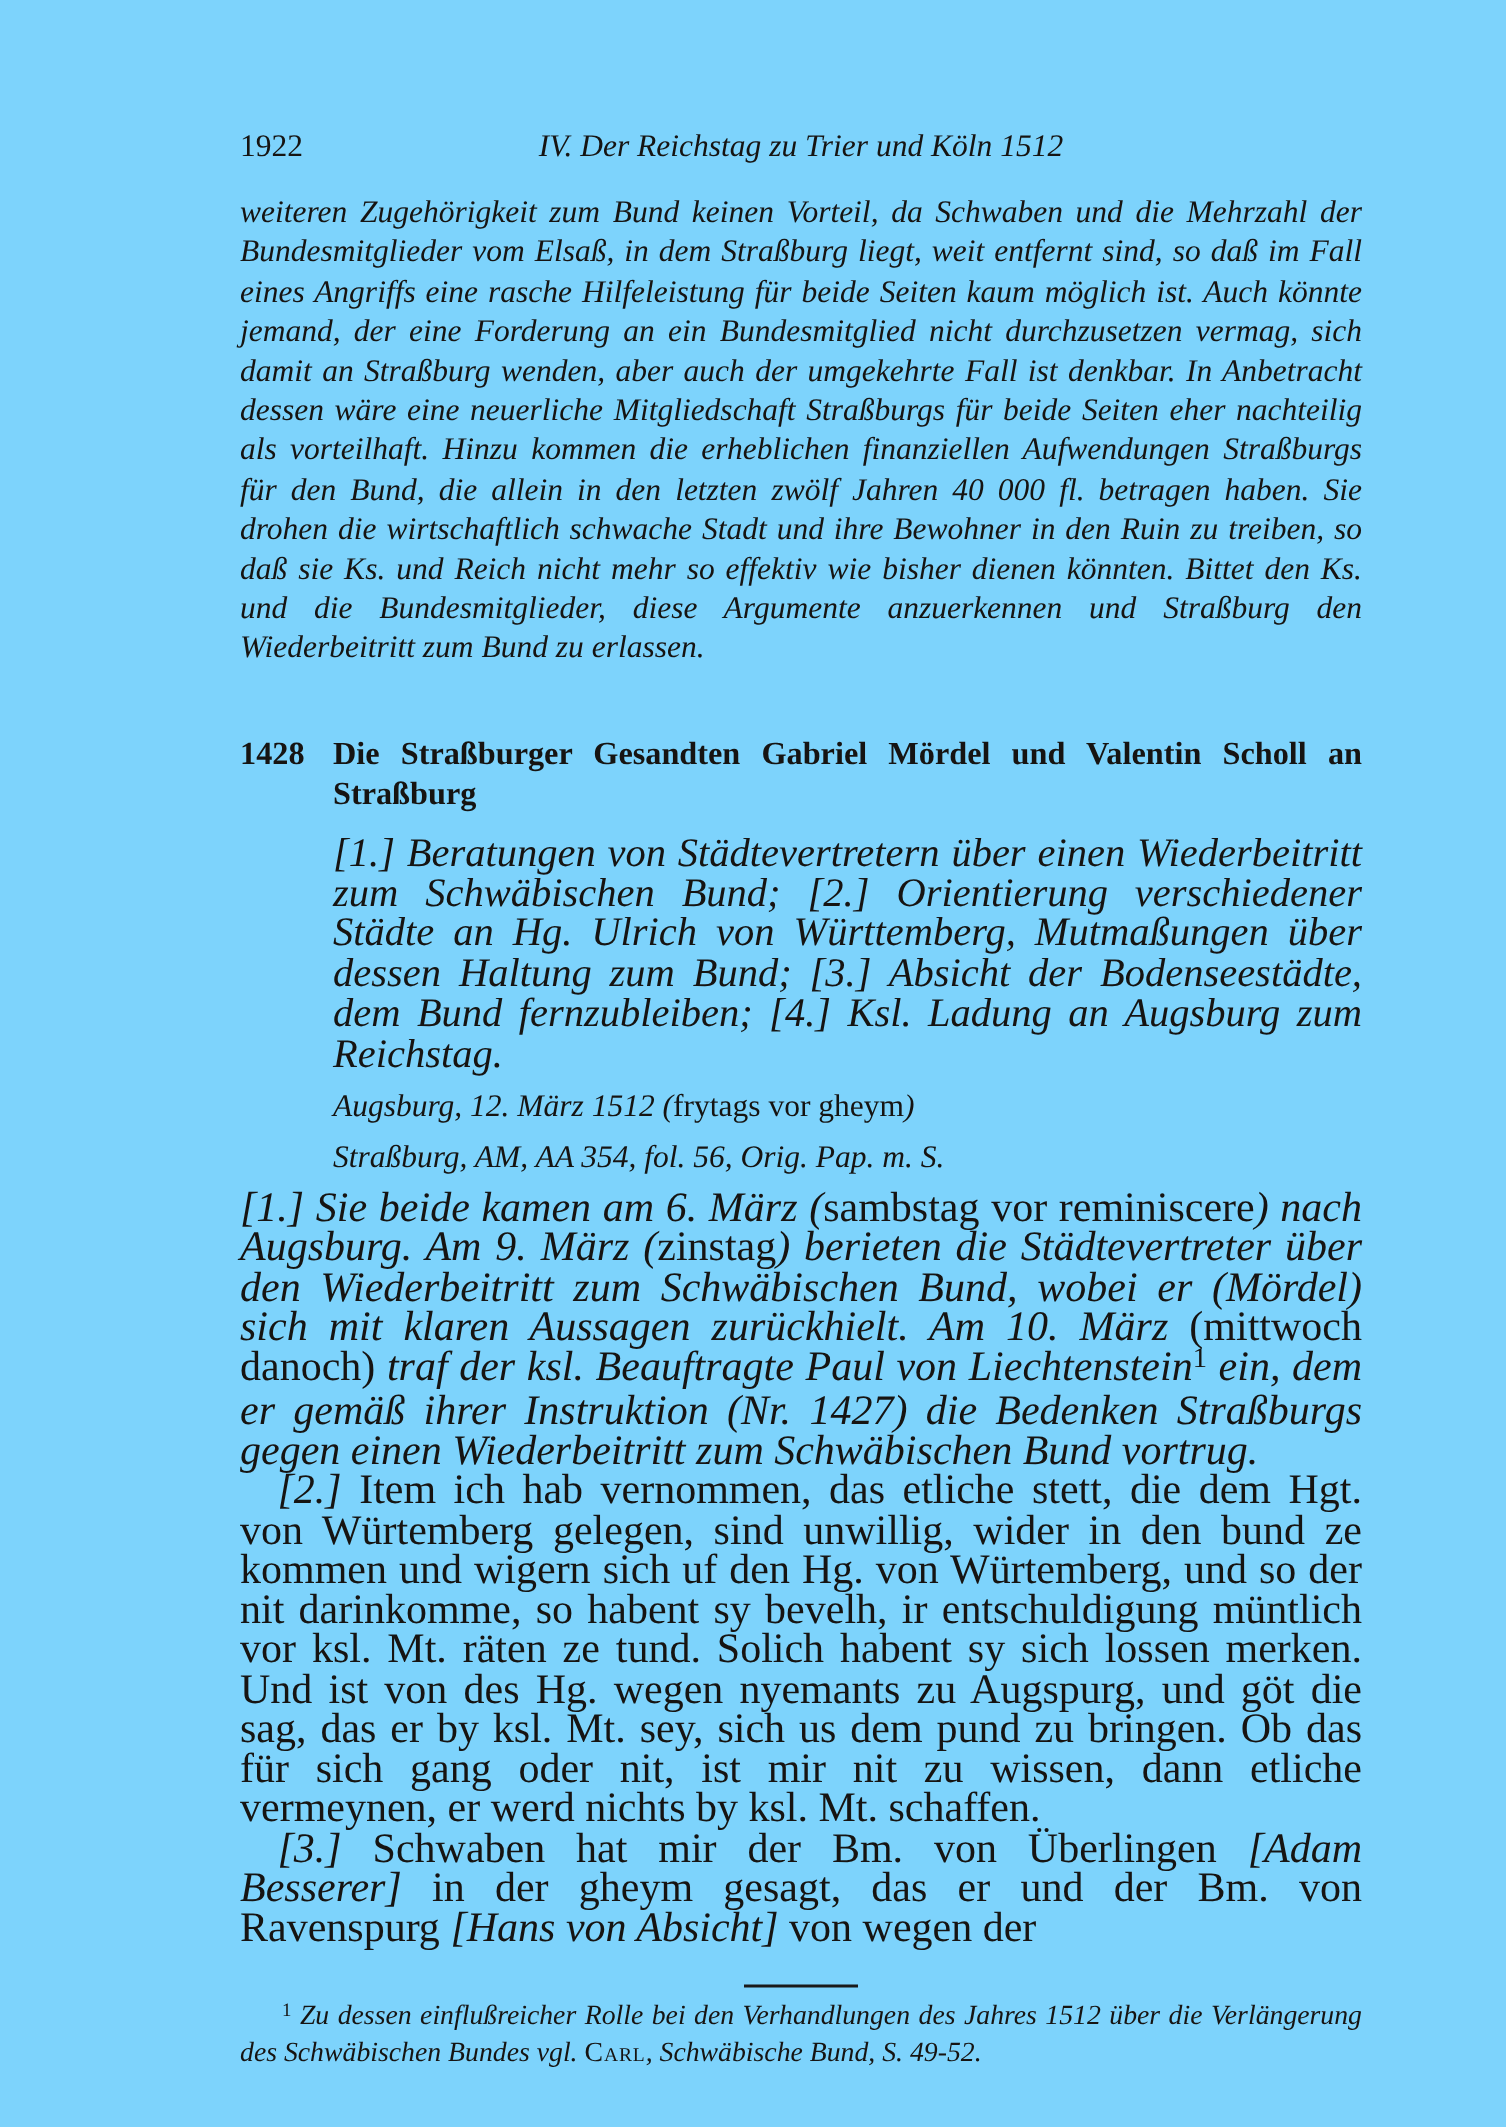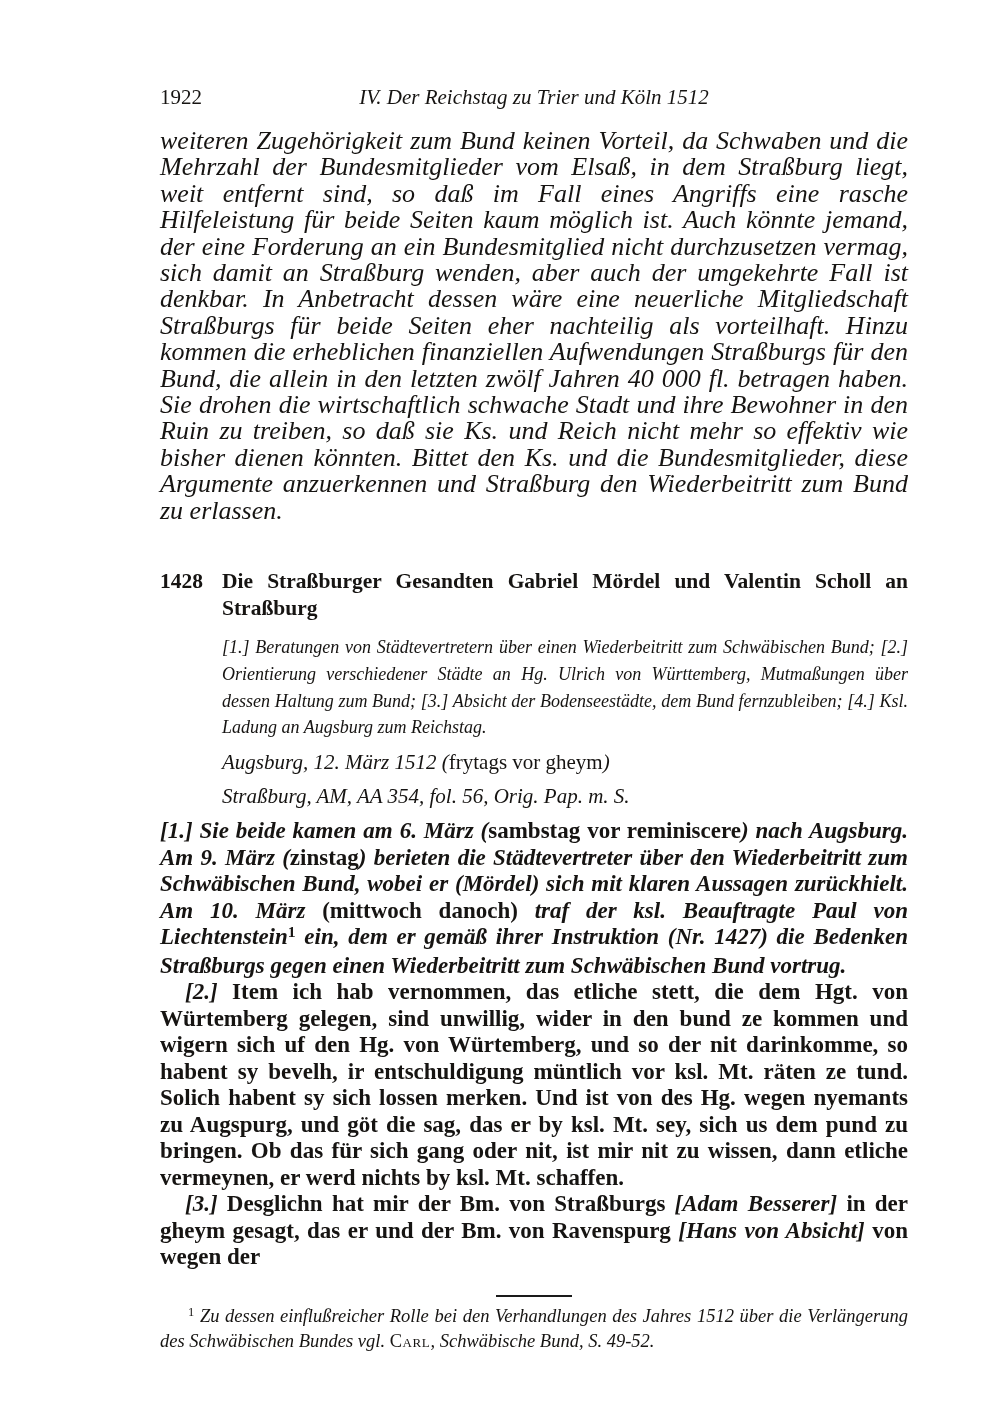--- a/index.html
+++ b/index.html
@@ -5,21 +5,21 @@
   html, body {
     margin: 0;
     padding: 0;
     background: #e8e8e6;
   }
   .page {
     position: relative;
     width: 1004px;
     height: 1418px;
     margin: 0 auto;
-    background: #ffffff;
+    background: #7dd3fc;
     color: #161412;
     font-family: "Liberation Serif", "DejaVu Serif", serif;
     box-sizing: border-box;
     padding: 84px 96px 0 160px;
     overflow: hidden;
   }
   .running-head {
     position: relative;
     font-size: 21px;
     line-height: 27px;
@@ -29,21 +29,21 @@
   .page-num {
     position: absolute;
     left: 0;
     top: 0;
   }
   .head-title {
     text-align: center;
     font-style: italic;
   }
   .intro {
-    font-size: 26px;
+    font-size: 21px;
     line-height: 26.4px;
     text-align: justify;
     font-style: italic;
     margin: 0;
   }
   .entry-head {
     margin: 44px 0 1px 0;
     font-size: 21.5px;
     line-height: 27px;
     font-weight: bold;
@@ -51,36 +51,35 @@
     padding-left: 62px;
     text-indent: -62px;
   }
   .entry-num {
     display: inline-block;
     width: 62px;
     text-indent: 0;
   }
   .summary {
     margin: 12px 0 0 62px;
-    font-size: 18px;
+    font-size: 27px;
     line-height: 26.8px;
     text-align: justify;
     font-style: italic;
   }
   .meta-line {
     margin: 8px 0 0 62px;
     font-size: 21px;
     line-height: 26px;
   }
   .body-para {
     margin: 0;
-    font-size: 23px;
+    font-size: 28px;
     line-height: 26.5px;
     text-align: justify;
-    font-weight: bold;
   }
   .body-para.first {
     margin-top: 9px;
   }
   .body-para.indent {
     text-indent: 25px;
   }
   .footnote-rule {
     margin-top: 24px;
     width: 76px;
@@ -126,19 +125,19 @@
   <p class="summary"><span class="run-italic">[1.] Beratungen von Städtevertretern über einen Wiederbeitritt zum Schwäbischen Bund; [2.] Orientierung verschiedener Städte an Hg. Ulrich von Württemberg, Mutmaßungen über dessen Haltung zum Bund; [3.] Absicht der Bodenseestädte, dem Bund fernzubleiben; [4.] Ksl. Ladung an Augsburg zum Reichstag.</span></p>
 
   <p class="meta-line"><span class="run-italic">Augsburg, 12. März 1512 (</span><span class="run-roman">frytags vor gheym</span><span class="run-italic">)</span></p>
 
   <p class="meta-line"><span class="run-italic">Straßburg, AM, AA 354, fol. 56, Orig. Pap. m. S.</span></p>
 
   <p class="body-para first"><span class="run-italic">[1.] Sie beide kamen am 6. März (</span><span class="run-roman">sambstag vor reminiscere</span><span class="run-italic">) nach Augsburg. Am 9. März (</span><span class="run-roman">zinstag</span><span class="run-italic">) berieten die Städtevertreter über den Wiederbeitritt zum Schwäbischen Bund, wobei er (Mördel) sich mit klaren Aussagen zurückhielt. Am 10. März </span><span class="run-roman">(mittwoch danoch)</span><span class="run-italic"> traf der ksl. Beauftragte Paul von Liechtenstein</span><span class="run-sup">1</span><span class="run-italic"> ein, dem er gemäß ihrer Instruktion (Nr. 1427) die Bedenken Straßburgs gegen einen Wiederbeitritt zum Schwäbischen Bund vortrug.</span></p>
 
   <p class="body-para indent"><span class="run-italic">[2.]</span><span class="run-roman"> Item ich hab vernommen, das etliche stett, die dem Hgt. von Würtemberg gelegen, sind unwillig, wider in den bund ze kommen und wigern sich uf den Hg. von Würtemberg, und so der nit darinkomme, so habent sy bevelh, ir entschuldigung müntlich vor ksl. Mt. räten ze tund. Solich habent sy sich lossen merken. Und ist von des Hg. wegen nyemants zu Augspurg, und göt die sag, das er by ksl. Mt. sey, sich us dem pund zu bringen. Ob das für sich gang oder nit, ist mir nit zu wissen, dann etliche vermeynen, er werd nichts by ksl. Mt. schaffen.</span></p>
 
-  <p class="body-para indent"><span class="run-italic">[3.]</span><span class="run-roman"> Desglichn hat mir der Bm. von Straßburgs </span><span class="run-italic">[Adam Besserer]</span><span class="run-roman"> in der gheym gesagt, das er und der Bm. von Ravenspurg </span><span class="run-italic">[Hans von Absicht]</span><span class="run-roman"> von wegen der</span></p>
+  <p class="body-para indent"><span class="run-italic">[3.]</span><span class="run-roman"> Schwaben hat mir der Bm. von Überlingen </span><span class="run-italic">[Adam Besserer]</span><span class="run-roman"> in der gheym gesagt, das er und der Bm. von Ravenspurg </span><span class="run-italic">[Hans von Absicht]</span><span class="run-roman"> von wegen der</span></p>
 
   <hr class="footnote-rule">
 
   <p class="footnote"><span class="run-sup">1</span><span class="run-italic"> Zu dessen einflußreicher Rolle bei den Verhandlungen des Jahres 1512 über die Verlängerung des Schwäbischen Bundes vgl. </span><span class="run-smallcaps">Carl</span><span class="run-italic">, Schwäbische Bund, S. 49-52.</span></p>
 
 </div>
 
 </body></html>

